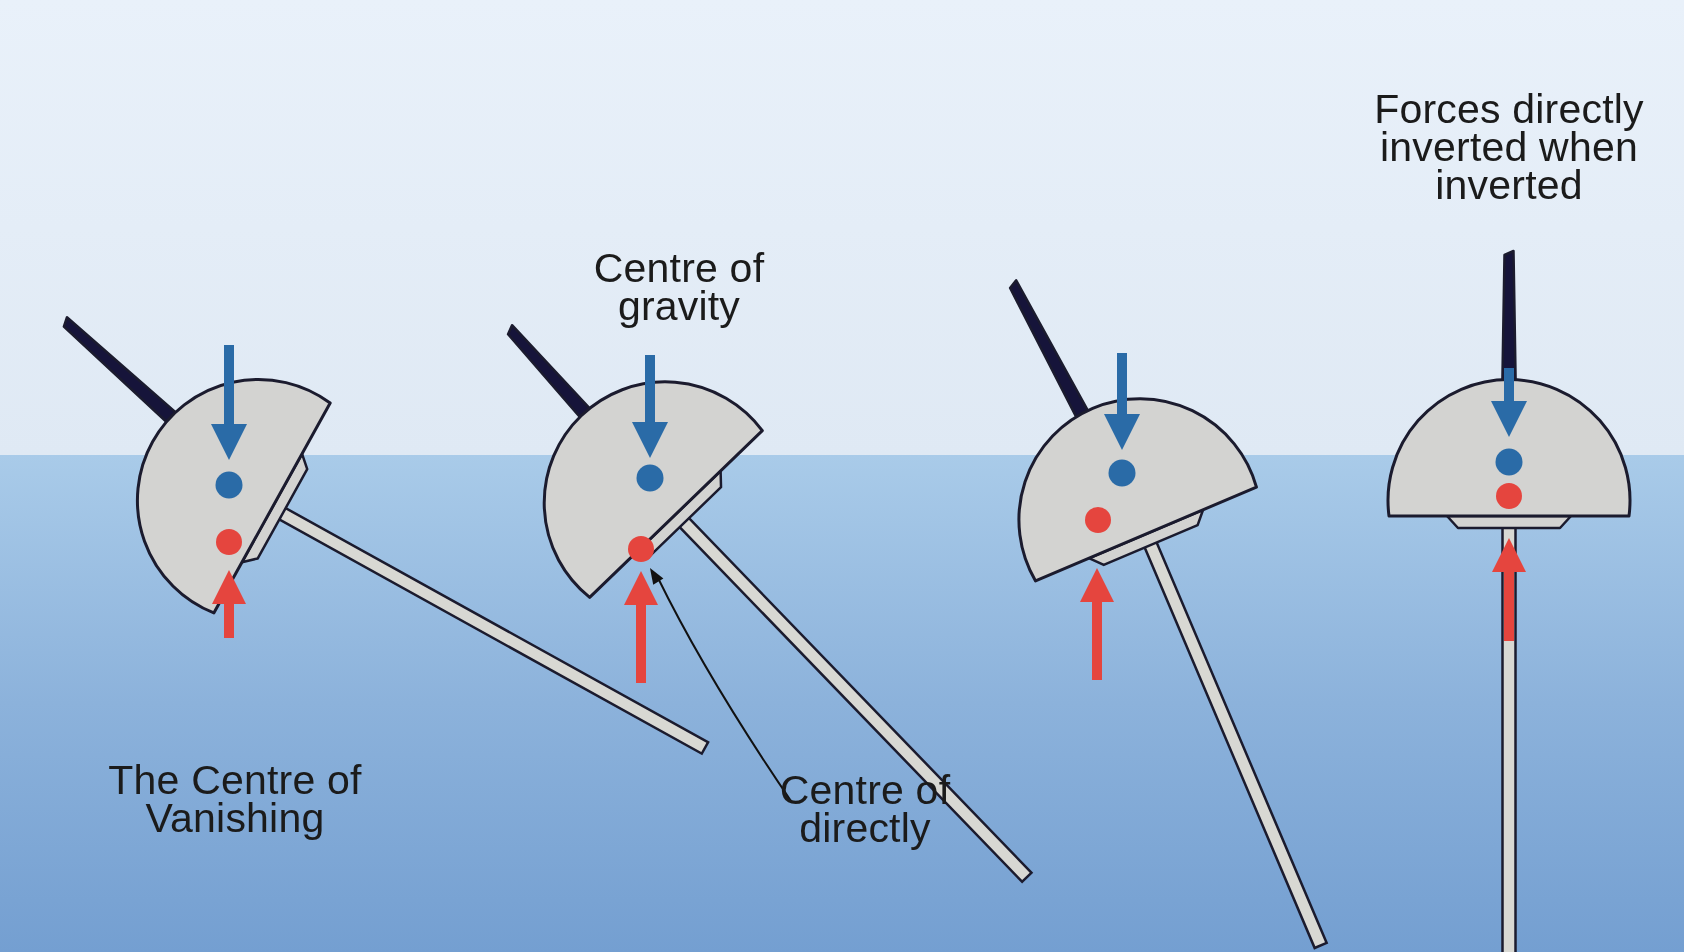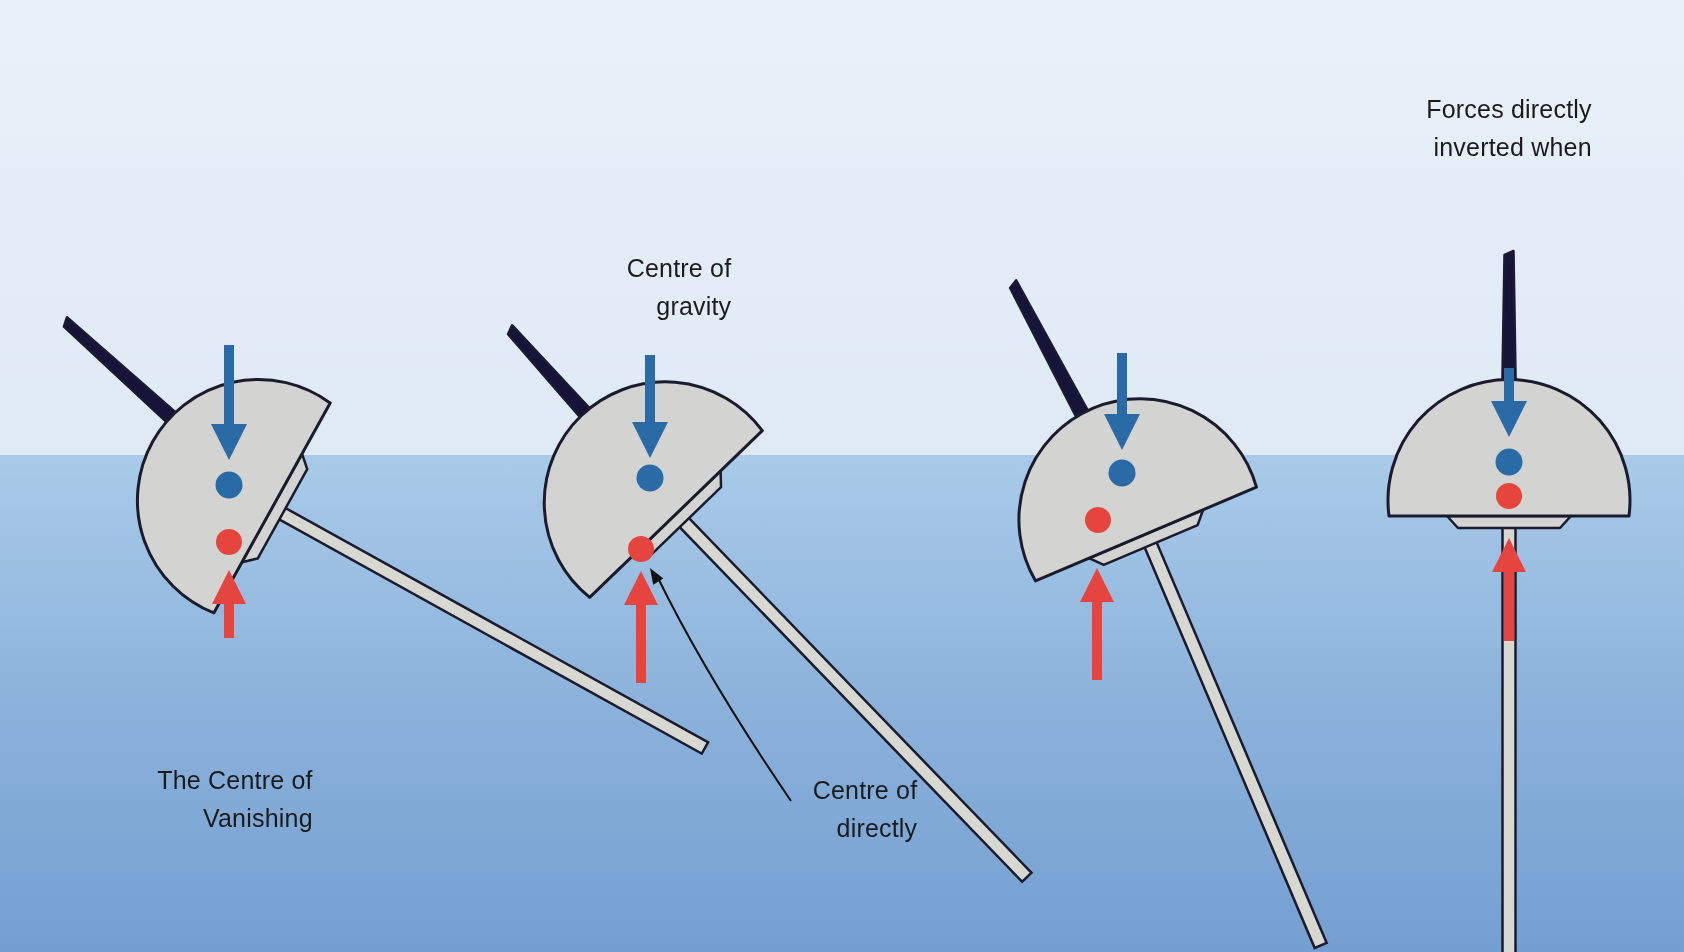--- a/index.html
+++ b/index.html
@@ -7,22 +7,22 @@
     position: relative;
     width: 1684px;
     height: 952px;
     overflow: hidden;
     font-family: "Liberation Sans", sans-serif;
   }
   .stage svg { position: absolute; left: 0; top: 0; display: block; }
   .label {
     position: absolute;
     transform: translateX(-50%);
-    text-align: right;
-    font-size: 25px;
+    text-align: center;
+    font-size: 41px;
     line-height: 38px;
     color: #1b1b1b;
     white-space: nowrap;
     letter-spacing: 0.2px;
   }
 </style>
 </head>
 <body>
 
 <div class="stage">
@@ -120,15 +120,16 @@
   </div>
 
   <div class="label" style="left:865px; top:771px;">
     <div>Centre of</div>
     <div>directly</div>
   </div>
 
   <div class="label" style="left:1509px; top:90px;">
     <div>Forces directly</div>
     <div>inverted when</div>
+    <div>inverted</div>
   </div>
 
 </div>
 
 </body></html>

